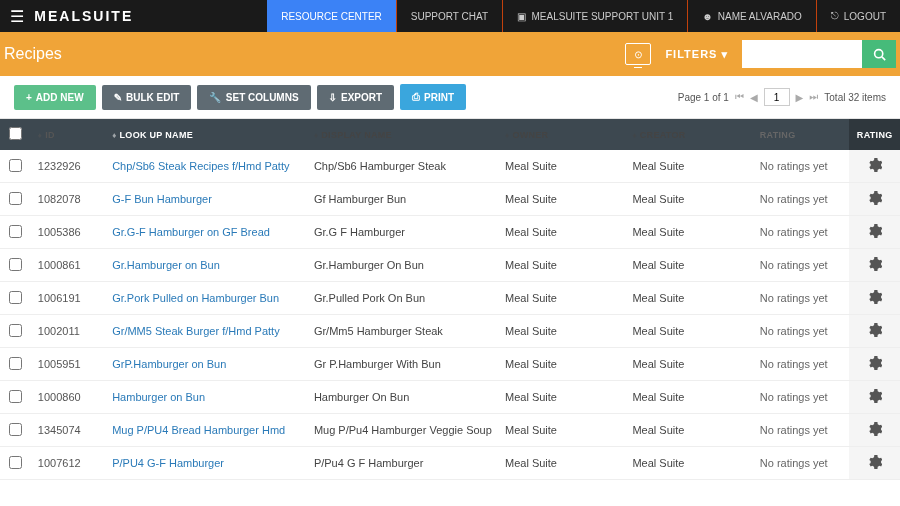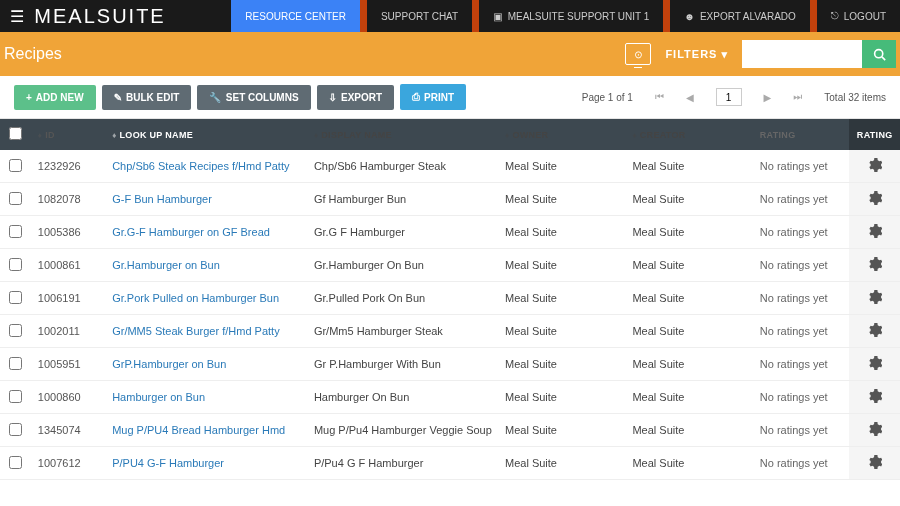--- a/index.html
+++ b/index.html
@@ -1,38 +1,38 @@
 <!DOCTYPE html>
 <html><head>
 <meta charset="utf-8">
 <style>
 *{margin:0;padding:0;box-sizing:border-box;font-family:Arial,Helvetica,sans-serif}
 body{background:#fff;font-size:11px;color:#333}
 .topbar{background:#1a1a1a;height:32px;display:flex;align-items:center;color:#fff}
 .hamburger{padding:0 10px;font-size:16px;cursor:pointer}
-.brand{font-size:20px;letter-spacing:2px;font-weight:400}
+.brand{font-size:14px;letter-spacing:2px;font-weight:700}
 .topnav{margin-left:auto;display:flex;height:100%}
-.topnav .navitem{display:flex;align-items:center;padding:0 14px;font-size:10px;color:#ccc;cursor:pointer;border-left:7px solid #c2410c}
+.topnav .navitem{display:flex;align-items:center;padding:0 14px;font-size:10px;color:#ccc;cursor:pointer;border-left:1px solid #c2410c}
 .topnav .navitem.resource{background:#3b82f6;color:#fff;border:none}
 .topnav .navitem .ico{margin-right:5px;font-size:10px}
 .orangebar{background:#f0a438;height:44px;display:flex;align-items:center;padding:0 4px;color:#fff}
 .pagetitle{font-size:16px;font-weight:400}
 .orangebar .right{margin-left:auto;display:flex;align-items:center;gap:14px}
 .tv-icon{width:26px;height:22px;border:1.5px solid #fff;border-radius:2px;position:relative;display:flex;align-items:center;justify-content:center;font-size:10px}
 .tv-icon:after{content:"";position:absolute;bottom:-4px;left:50%;transform:translateX(-50%);width:8px;height:1.5px;background:#fff}
 .filters{font-size:11px;font-weight:600;letter-spacing:1px;cursor:pointer}
 .searchwrap{display:flex}
 .searchwrap input{height:28px;width:120px;border:none;padding:0 8px;font-size:11px}
 .searchbtn{background:#46bb7a;border:none;width:34px;height:28px;color:#fff;cursor:pointer;display:flex;align-items:center;justify-content:center}
 .toolbar{background:#fff;padding:8px 14px;display:flex;align-items:center;gap:6px}
 .btn{border:none;padding:7px 12px;font-size:10px;font-weight:600;color:#fff;cursor:pointer;border-radius:2px;display:flex;align-items:center;gap:4px}
 .btn.green{background:#5cc08a}
 .btn.gray{background:#5f6b73}
 .btn.blue{background:#3aa6dd}
-.pager{margin-left:auto;font-size:10px;color:#555;display:flex;align-items:center;gap:22px}
+.pager{margin-left:auto;font-size:10px;color:#555;display:flex;align-items:center;gap:6px}
 .pager input{width:26px;height:18px;text-align:center;font-size:10px;border:1px solid #ccc}
 .pager .arrow{color:#aaa;cursor:pointer}
 .tablewrap{overflow-y:auto;height:calc(506px - 32px - 44px - 40px);border-top:1px solid #e5e5e5}
 table{width:100%;border-collapse:collapse}
 thead th{position:sticky;top:0;background:#3d4850;color:#fff;font-size:9px;font-weight:600;text-align:left;padding:8px 6px;letter-spacing:0.3px}
 thead th .sort{margin-right:3px;opacity:.5;font-size:8px}
 tbody td{padding:8px 6px;font-size:11px;border-bottom:1px solid #eee;vertical-align:middle}
 .chk{width:30px;text-align:center}
 .chk input{cursor:pointer}
 .col-id{width:70px;color:#555}
@@ -57,21 +57,21 @@
   <span class="brand">MEALSUITE</span>
   <div class="topnav">
     <div class="navitem resource">RESOURCE CENTER</div>
     <div class="navitem">SUPPORT CHAT</div>
     <div class="navitem">
         <span class="ico">▣</span>
         <span>MEALSUITE SUPPORT UNIT 1</span>
       </div>
     <div class="navitem">
         <span class="ico">☻</span>
-        <span>EXPORT ALVARADO</span>
+        <span>NAME ALVARADO</span>
       </div>
     <div class="navitem">
         <span class="ico">⎋</span>
         <span>LOGOUT</span>
       </div>
   </div>
 </div>
 
 <div class="orangebar">
   <div class="pagetitle">Recipes</div>

